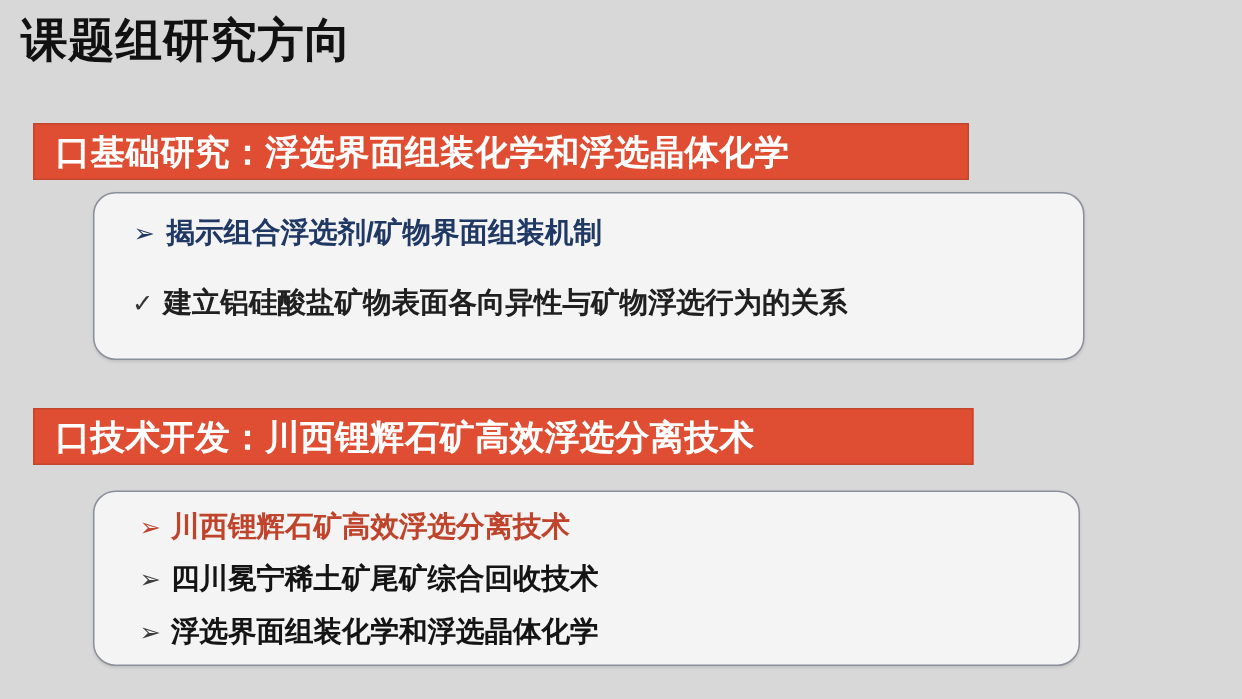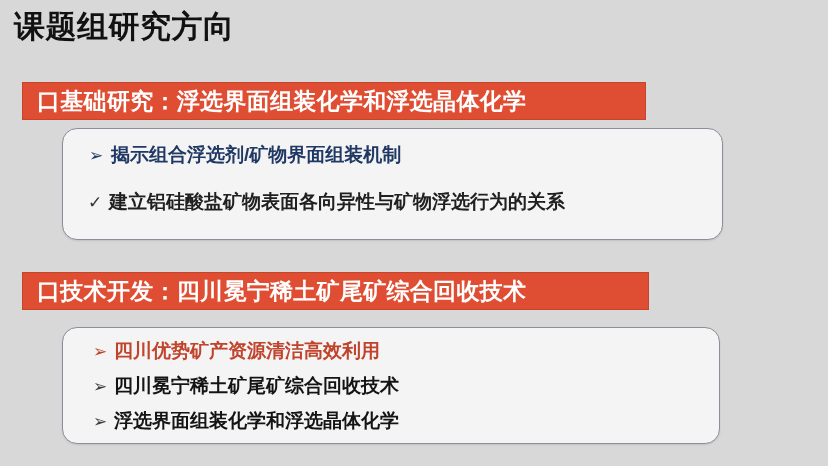--- a/index.html
+++ b/index.html
@@ -148,27 +148,27 @@
       <span class="bullet-mark">➢</span>
       <span class="bullet-text">揭示组合浮选剂/矿物界面组装机制</span>
     </div>
     <div class="bullet-row row-2">
       <span class="bullet-mark">✓</span>
       <span class="bullet-text">建立铝硅酸盐矿物表面各向异性与矿物浮选行为的关系</span>
     </div>
   </div>
 
   <div class="banner" id="banner-2">
-    <span class="banner-text">口技术开发：四川冕宁稀土矿尾矿综合回收技术</span>
+    <span class="banner-text">口技术开发：川西锂辉石矿高效浮选分离技术</span>
   </div>
 
   <div class="card" id="card-2">
     <div class="bullet-row crow crow-1">
       <span class="bullet-mark">➢</span>
-      <span class="bullet-text">四川优势矿产资源清洁高效利用</span>
+      <span class="bullet-text">川西锂辉石矿高效浮选分离技术</span>
     </div>
     <div class="bullet-row crow crow-2">
       <span class="bullet-mark">➢</span>
       <span class="bullet-text">四川冕宁稀土矿尾矿综合回收技术</span>
     </div>
     <div class="bullet-row crow crow-3">
       <span class="bullet-mark">➢</span>
       <span class="bullet-text">浮选界面组装化学和浮选晶体化学</span>
     </div>
   </div>

